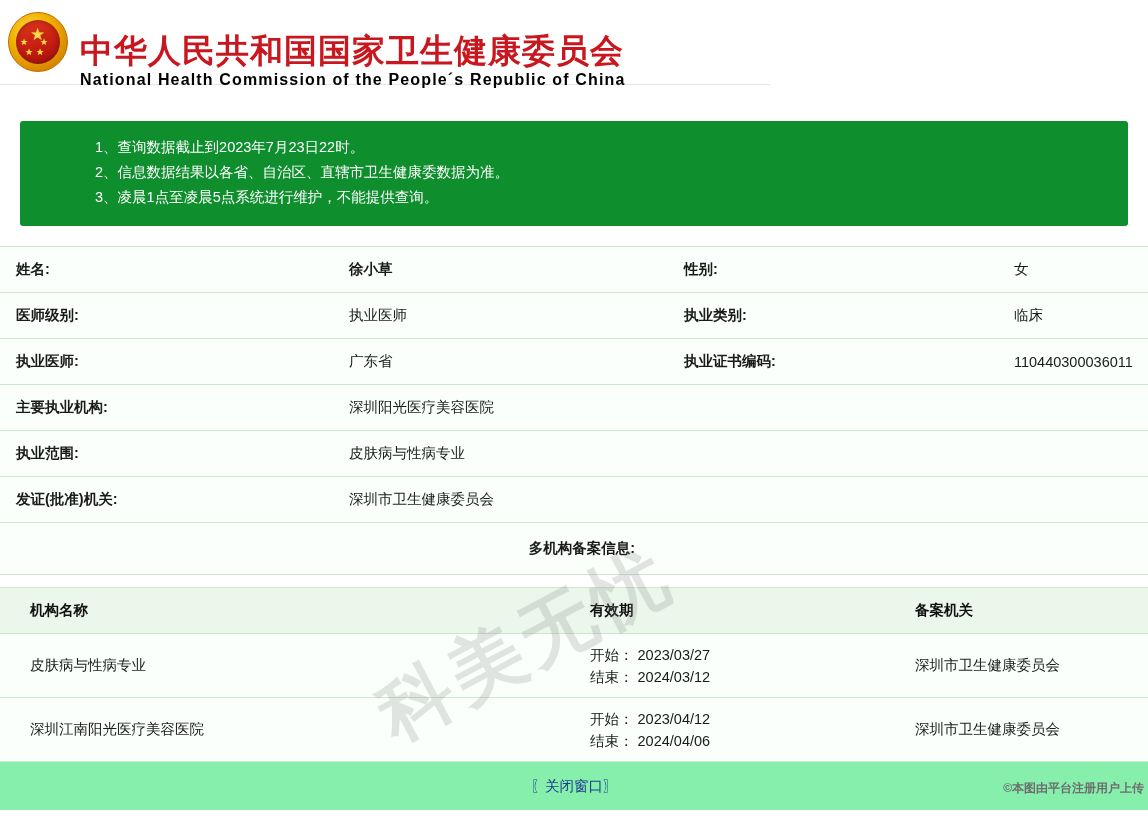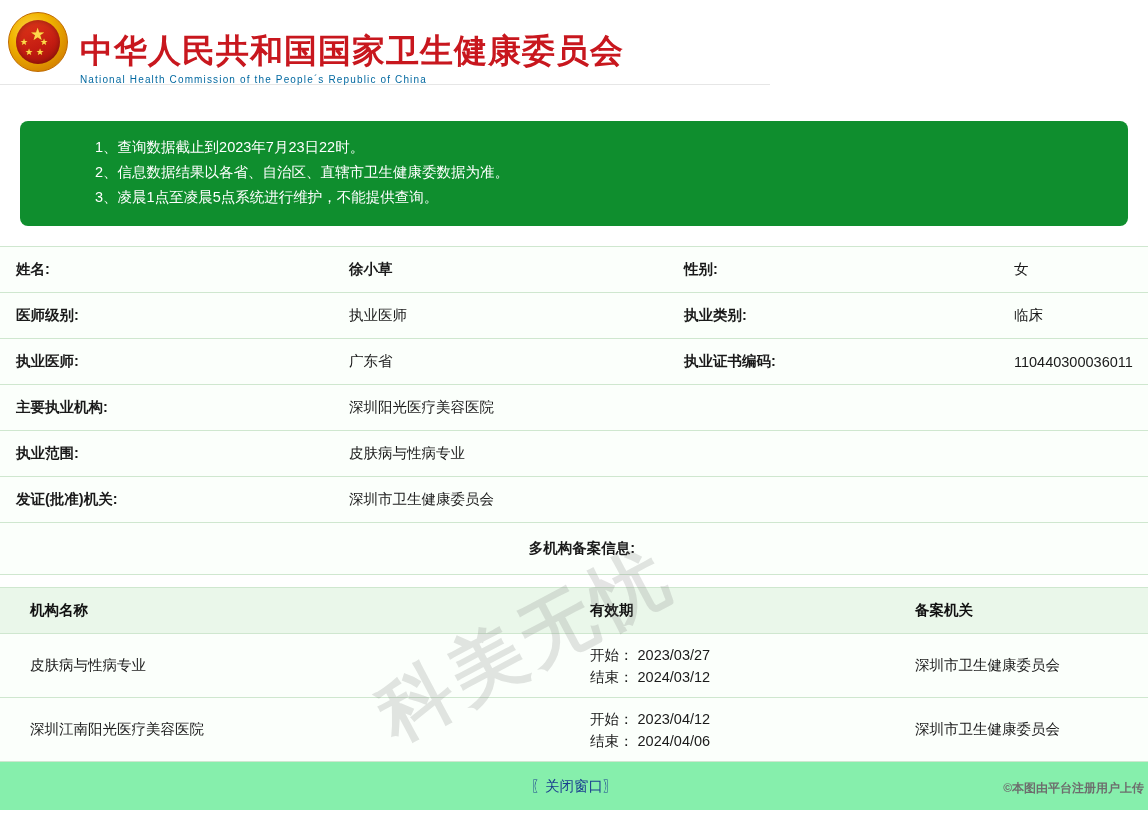--- a/index.html
+++ b/index.html
@@ -59,36 +59,36 @@
     color: #c8171e;
     font-size: 33px;
     font-weight: bold;
     letter-spacing: 1px;
     line-height: 40px;
     white-space: nowrap;
     font-family: "Liberation Serif", "DejaVu Serif", serif;
     margin-top: 36px;
   }
   .title-en {
-    color: #0369a1;
-    font-size: 10px;
-    font-weight: normal;
+    color: #000000;
+    font-size: 16px;
+    font-weight: bold;
     letter-spacing: 1.15px;
     line-height: 18px;
     white-space: nowrap;
   }
 
   .header-spacer { height: 36px; background: #ffffff; }
 
   
   .notice-wrap { padding: 0 20px; }
   .notice {
     background: #0f8e2e;
     color: #ffffff;
-    border-radius: 8px;
+    border-radius: 3px;
     padding: 14px 20px 16px 20px;
     font-size: 14.5px;
     line-height: 25px;
   }
   .notice div { white-space: nowrap; padding-left: 55px; }
 
   
   .table-area { margin-top: 20px; position: relative; }
   table.info {
     width: 1148px;

